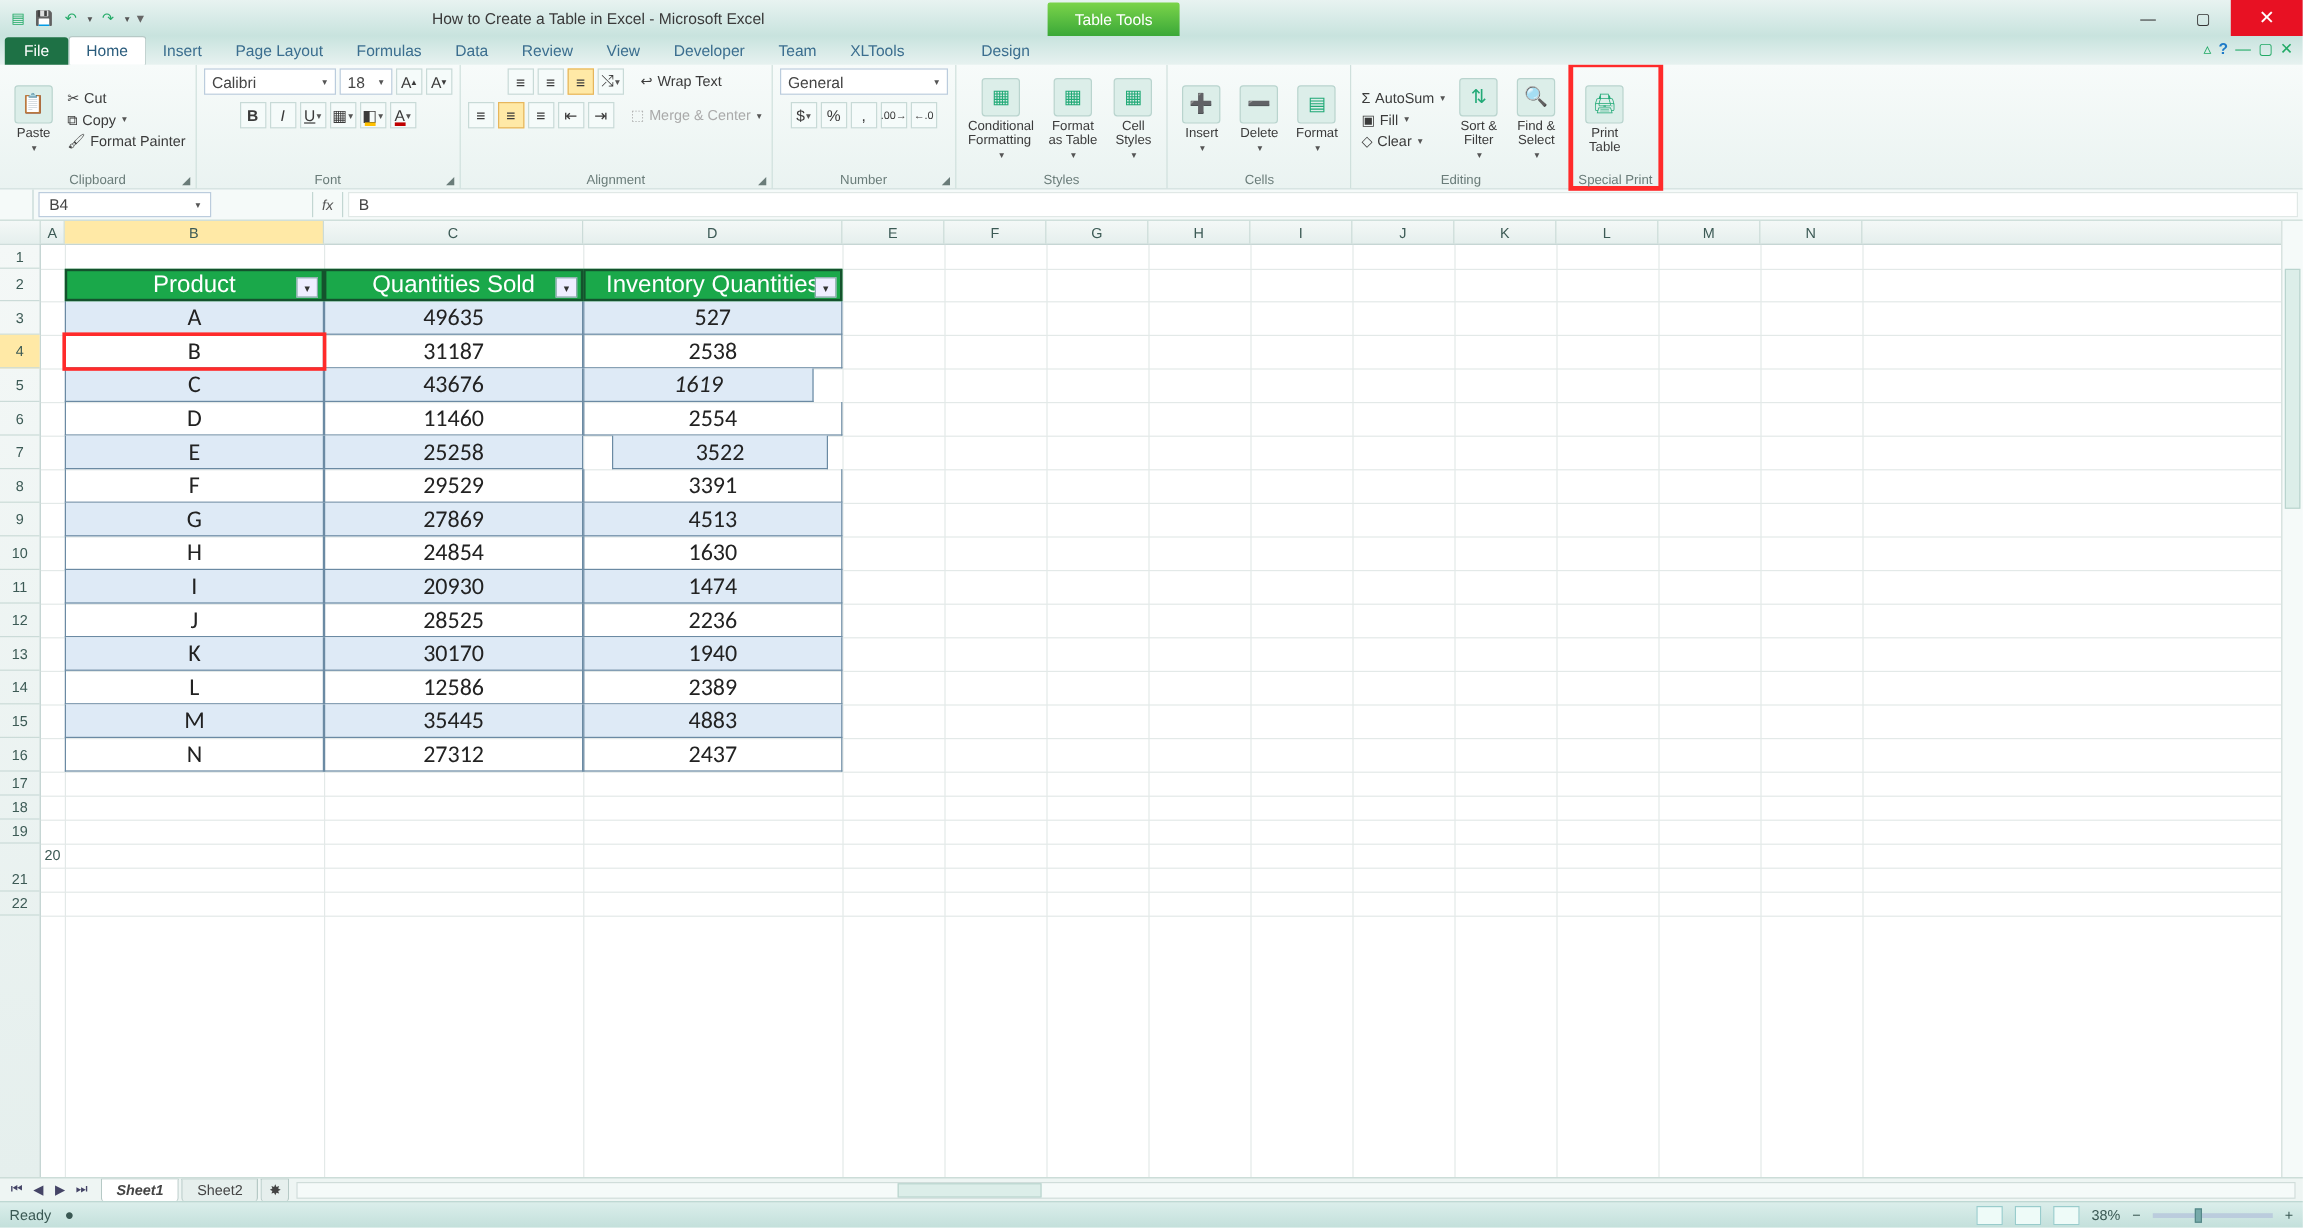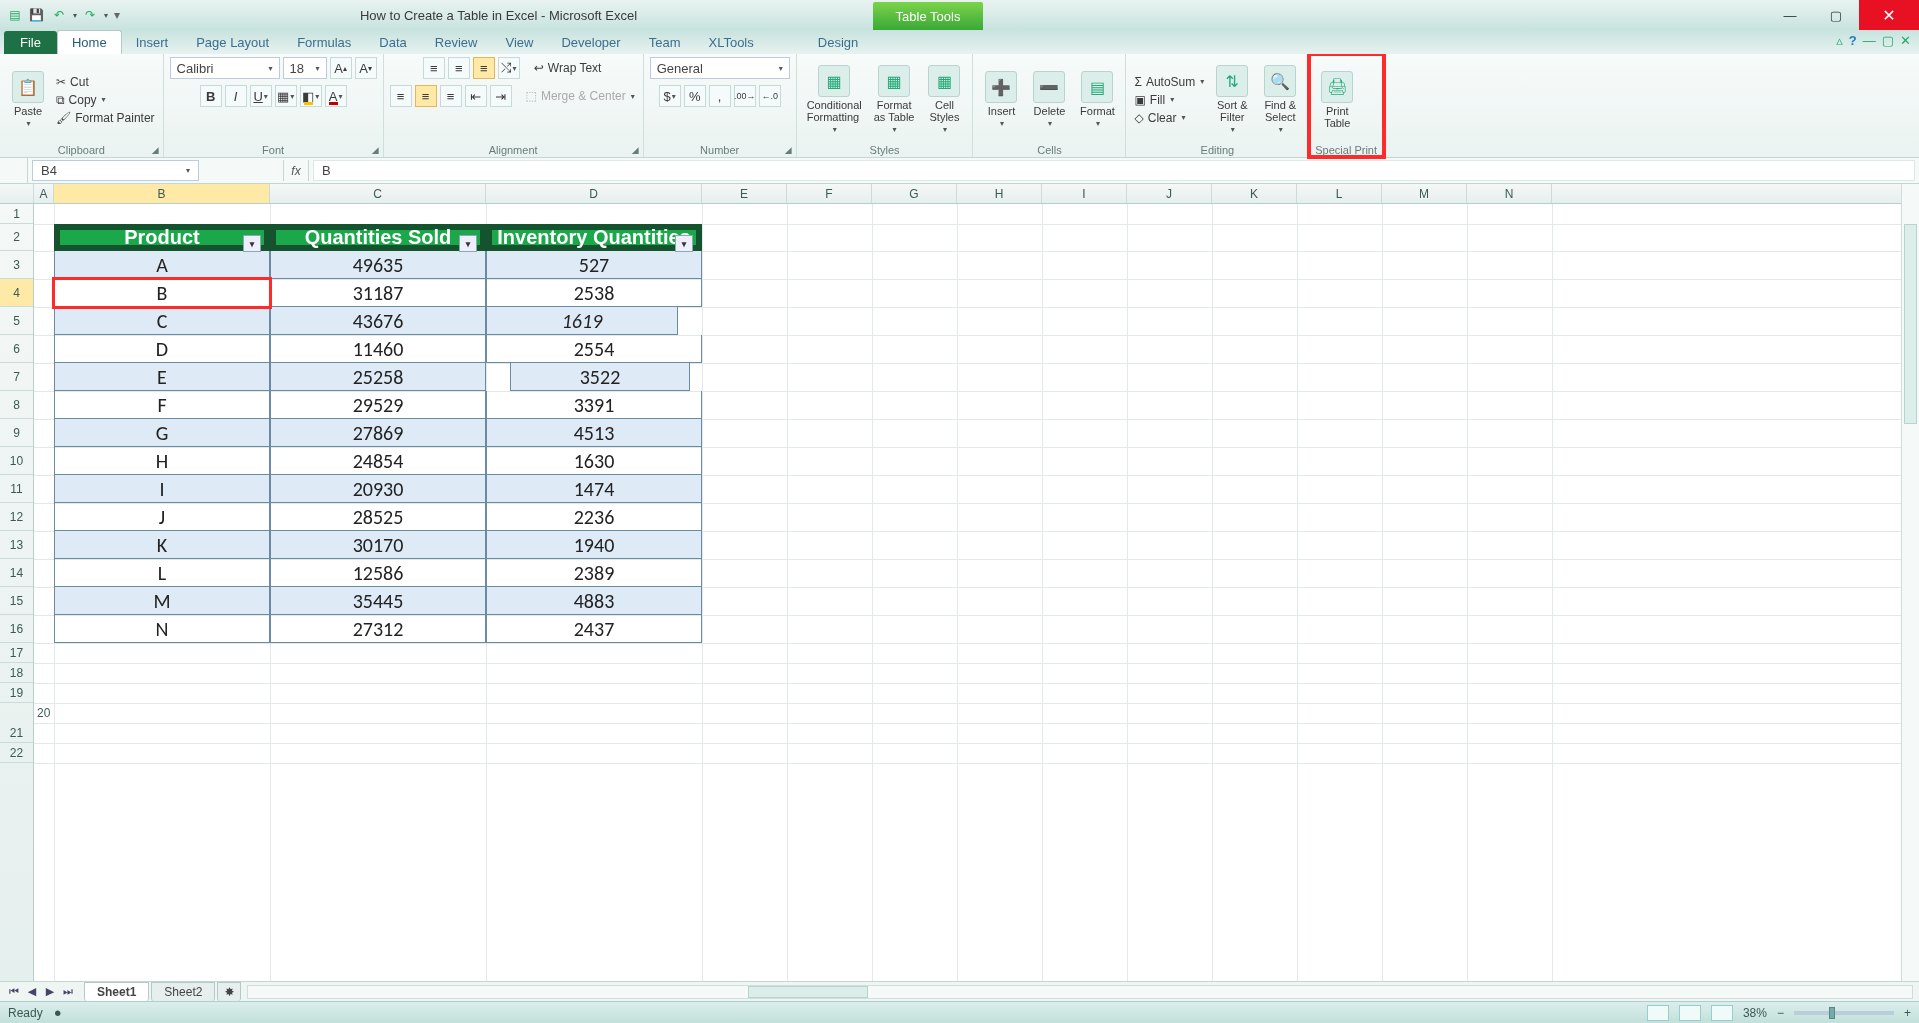--- a/index.html
+++ b/index.html
@@ -37,54 +37,54 @@
   .row { display: flex; align-items: center; gap: 3px; }
   .fontsel { border: 1px solid #bcd; background: #fff; height: 22px; display: flex; align-items: center; padding: 0 6px; font-size: 13px; }
   .sq { width: 22px; height: 22px; border: 1px solid #c8dad7; background: #f5fbfa; display: flex; align-items: center; justify-content: center; font-size: 13px; color: #3a3a3a; }
   .sq.sel { background:#ffe9a6; border-color:#e6b65d;}
   .tri { font-size: 8px; color: #555; margin-left: 1px; }
   .highlight-red { outline: 4px solid #ff2a2a; outline-offset: -2px; }
 
   
   .fbar { height: 26px; border-bottom: 1px solid #c2d6d2; display: flex; align-items: stretch; background: #f5faf9; }
   .fbar .lead { width: 28px; border-right: 1px solid #c2d6d2; }
-  .namebox { width: 167px; border: 1px solid #bcd; margin: 2px 4px; background: #fff; display: flex; align-items: center; padding: 0 8px; font-size: 13px; justify-content: space-between; }
+  .namebox { width: 144px; border: 1px solid #bcd; margin: 2px 4px; background: #fff; display: flex; align-items: center; padding: 0 8px; font-size: 13px; justify-content: space-between; }
   .fx { width: 26px; display: flex; align-items: center; justify-content: center; font-style: italic; color: #555; border-left: 1px solid #c2d6d2; border-right: 1px solid #c2d6d2; margin: 2px 0; }
   .finput { flex: 1; margin: 2px 4px; background: #fff; border: 1px solid #e0e8e6; display: flex; align-items: center; padding: 0 8px; font-size: 13px; }
 
   
   .gridwrap { position: absolute; top: 184px; left: 0; right: 18px; bottom: 42px; overflow: hidden; }
   .colhdr { display: flex; height: 20px; background: linear-gradient(#f4f8f7,#e5efed); border-bottom: 1px solid #b9cdca; }
   .colhdr div { border-right: 1px solid #cbdbd8; text-align: center; font-size: 12px; color: #3c5a55; line-height: 20px; }
   .corner { width: 34px; background: linear-gradient(#f4f8f7,#e5efed); border-right: 1px solid #b9cdca; }
   .gridbody { position: absolute; top: 20px; bottom: 0; left: 0; right: 0; display: flex; }
   .rowhdrs { width: 34px; background: linear-gradient(#f4f8f7,#e5efed); border-right: 1px solid #b9cdca; }
   .rowhdrs div { height: 20px; border-bottom: 1px solid #cbdbd8; text-align: center; font-size: 12px; color: #3c5a55; line-height: 20px; }
   .rowhdrs div.sel, .colhdr div.sel { background:#ffe9a6; }
   .cells { position: relative; flex: 1; }
   .gridlines-h div { position: absolute; left: 0; right: 0; height: 1px; background: #e3e9e8; }
   .gridlines-v div { position: absolute; top: 0; bottom: 0; width: 1px; background: #e3e9e8; }
 
   
   .xtable { position: absolute; }
   .xhdr { display: flex; }
-  .xhdr .xcell { background: #1aa84a; color: #fff; font-size: 20px; font-weight: 700; display: flex; align-items: center; justify-content: center; height: 27px; border: 6px solid #14532d; position: relative; }
+  .xhdr .xcell { background: #1aa84a; color: #fff; font-size: 20px; font-weight: 400; display: flex; align-items: center; justify-content: center; height: 27px; border: 2px solid #14532d; position: relative; }
   .xhdr .drp { position: absolute; right: 3px; top: 5px; width: 18px; height: 17px; background: #eef; border: 1px solid #8aa; display: flex; align-items: center; justify-content: center; font-size: 9px; color: #333; }
   .xrow { display: flex; }
   .xrow .xcell { font-size: 20px; font-family: Calibri, sans-serif; display: flex; align-items: center; justify-content: center; height: 28px; border-left: 1px solid #6b8aa3; border-right: 1px solid #6b8aa3; border-bottom: 1px solid #6b8aa3; color: #222; }
   .xrow.band .xcell { background: #deeaf6; }
   .activecell-outline { position: absolute; border: 3px solid #ff2a2a; pointer-events: none; }
 
   
   .sheettabs { position: absolute; bottom: 22px; left: 0; right: 0; height: 20px; background: #eef5f3; border-top: 1px solid #c2d6d2; display: flex; align-items: center; }
   .sheettabs .nav { display: flex; gap: 2px; padding: 0 6px; }
   .sheettabs .nav span { width: 16px; text-align: center; color: #446; font-size: 11px; }
   .sheettabs .stab { padding: 2px 12px; border: 1px solid #b6c9c6; border-bottom: none; background: #fff; font-size: 12px; margin-left: 2px; border-radius: 0 0 3px 3px; }
   .sheettabs .stab.inactive { background: #e6efed; font-weight: 400; }
-  .sheettabs .stab.active { font-weight: 700; }
+  .sheettabs .stab.active { font-weight: 700; font-style: italic; }
   .sheettabs .hscroll { flex: 1; margin: 0 6px; height: 14px; background: #f5faf9; border: 1px solid #d0ddda; position: relative; }
   .sheettabs .hscroll .thumb { position: absolute; left: 30%; width: 120px; top: 0; bottom: 0; background: #dceee9; border: 1px solid #b9d4ce; }
 
   .status { position: absolute; bottom: 0; left: 0; right: 0; height: 22px; background: linear-gradient(#dbeeeb,#c3e0db); border-top: 1px solid #aecfc9; display: flex; align-items: center; font-size: 12px; color: #3a5853; padding: 0 8px; justify-content: space-between; }
   .status .right { display: flex; align-items: center; gap: 10px; }
   .viewbtn { width: 22px; height: 16px; border: 1px solid #9cc; background: #eefbf8; }
 
   .vscroll { position: absolute; right: 0; top: 184px; bottom: 42px; width: 18px; background: #f5faf9; border-left: 1px solid #d0ddda; }
   .vscroll .thumb { position: absolute; top: 40px; height: 200px; left: 2px; right: 2px; background: #dceee9; border: 1px solid #b9d4ce; }
 </style>

